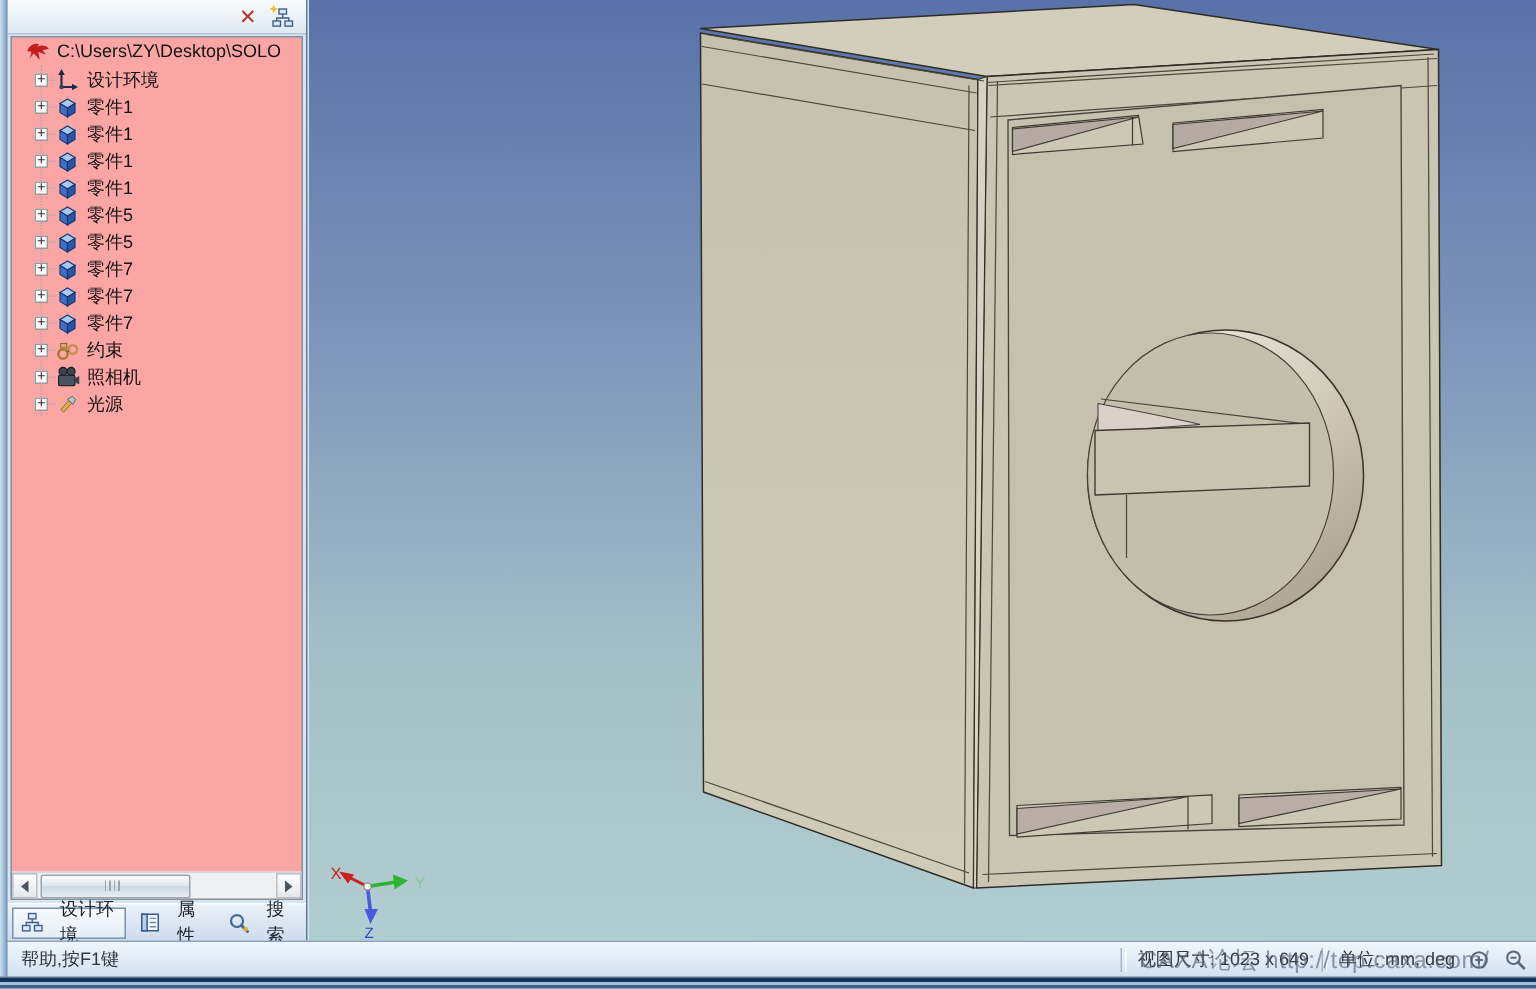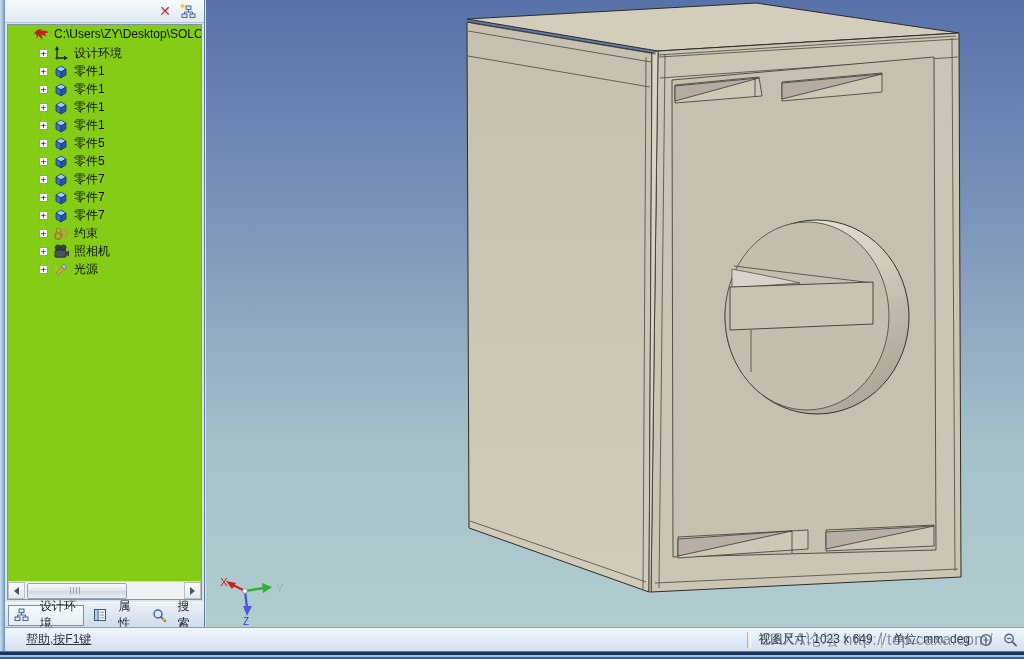--- a/index.html
+++ b/index.html
@@ -13,22 +13,22 @@
     background:linear-gradient(#55759a 0 1px,#16335a 1px 4px,#9dc0e2 4px 6px,#3c608a 6px 8px);}
 
   
   .panel{position:absolute;left:5px;top:0;width:200px;height:627px;
     background:#d9e4f1;border-right:1px solid #5f7a95;display:flex;flex-direction:column;box-sizing:border-box;}
   .panel-toolbar{height:22px;flex:0 0 22px;background:linear-gradient(#f8fbfd,#dfe8f1);
     border-bottom:1px solid #b6c4d3;display:flex;justify-content:flex-end;align-items:center;gap:8px;padding:0 8px;}
   .tb-close{color:#b8342e;font-weight:bold;font-size:14px;line-height:14px;cursor:default;}
   .tb-icon{width:17px;height:16px;display:inline-block;}
 
-  .tree-view{flex:1 1 auto;margin:1px 2px 2px 2px;background:#84cc16;
-    border:1px solid #7f93a6;position:relative;overflow:hidden;font-size:12px;color:#111;padding-left:16px;}
+  .tree-view{flex:1 1 auto;margin:1px 2px 2px 2px;background:#fca5a5;
+    border:1px solid #7f93a6;position:relative;overflow:hidden;font-size:12px;color:#111;}
   .tree-items{position:relative;padding-top:1px;}
   .tree-items::before{content:'';position:absolute;left:19px;top:0;height:234px;border-left:1px dotted #a9a9a9;}
   .trow{height:18px;display:flex;align-items:center;white-space:nowrap;position:relative;}
   .trow.root{padding-left:9px;}
   .trow.child{padding-left:15px;}
   .trow.child::before{content:'';position:absolute;left:20px;top:9px;width:9px;border-top:1px dotted #a9a9a9;}
   .plusbox{position:relative;z-index:2;width:9px;height:9px;box-sizing:border-box;border:1px solid #9a9a9a;
     background:#fcfcfc;font-family:"DejaVu Sans Mono",monospace;font-size:9px;line-height:7px;
     text-align:center;color:#333;margin-right:5px;flex:0 0 9px;}
   .ticon{width:17px;height:16px;flex:0 0 17px;margin-right:4px;display:inline-flex;align-items:center;}
@@ -58,21 +58,21 @@
   
   .viewport{position:absolute;left:206px;top:0;width:818px;height:627px;
     background:linear-gradient(180deg,#5872a9 0%,#7c94ba 35%,#a3c0c8 70%,#b2cdd0 100%);}
   .model-svg{position:absolute;left:0;top:0;}
   .triad{position:absolute;left:0;top:560px;}
 
   
   .statusbar{position:absolute;left:0;top:627px;width:1024px;height:24px;box-sizing:border-box;
     background:linear-gradient(#f0f6fc,#d3e1f0);border-top:1px solid #8aa3bd;
     font-size:12px;color:#30383f;display:flex;align-items:center;}
-  .status-left{margin-left:26px;text-decoration:underline;}
+  .status-left{margin-left:14px;}
   .status-right{margin-left:auto;display:flex;align-items:center;gap:8px;padding-right:6px;}
   .sep{width:2px;height:16px;border-left:1px solid #a4b6c9;border-right:1px solid #fbfdff;}
   .sicon{width:16px;height:16px;display:inline-flex;}
   .watermark{position:absolute;left:760px;top:630px;font-size:16px;letter-spacing:.5px;white-space:nowrap;
     color:rgba(82,94,116,.62);z-index:6;}
 </style>
 </head>
 <body>
 
 <div class="window">

